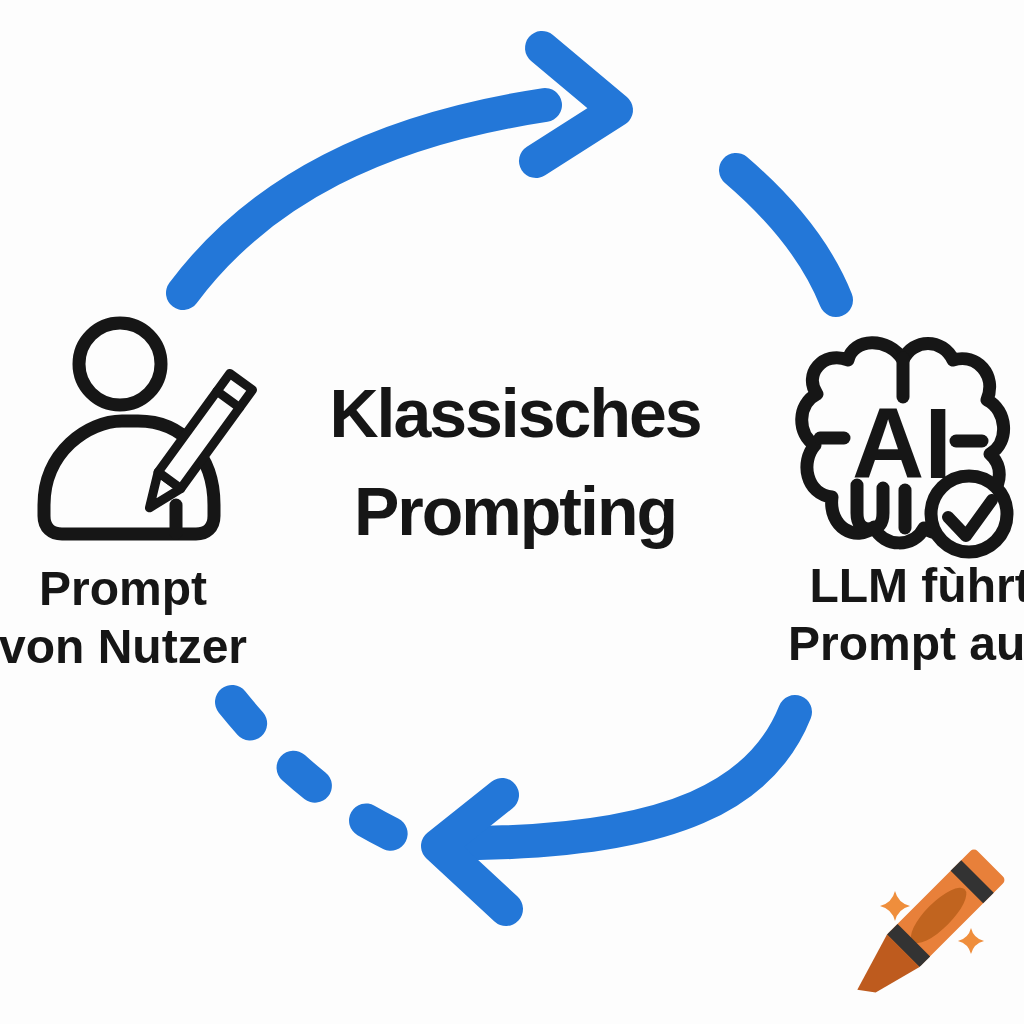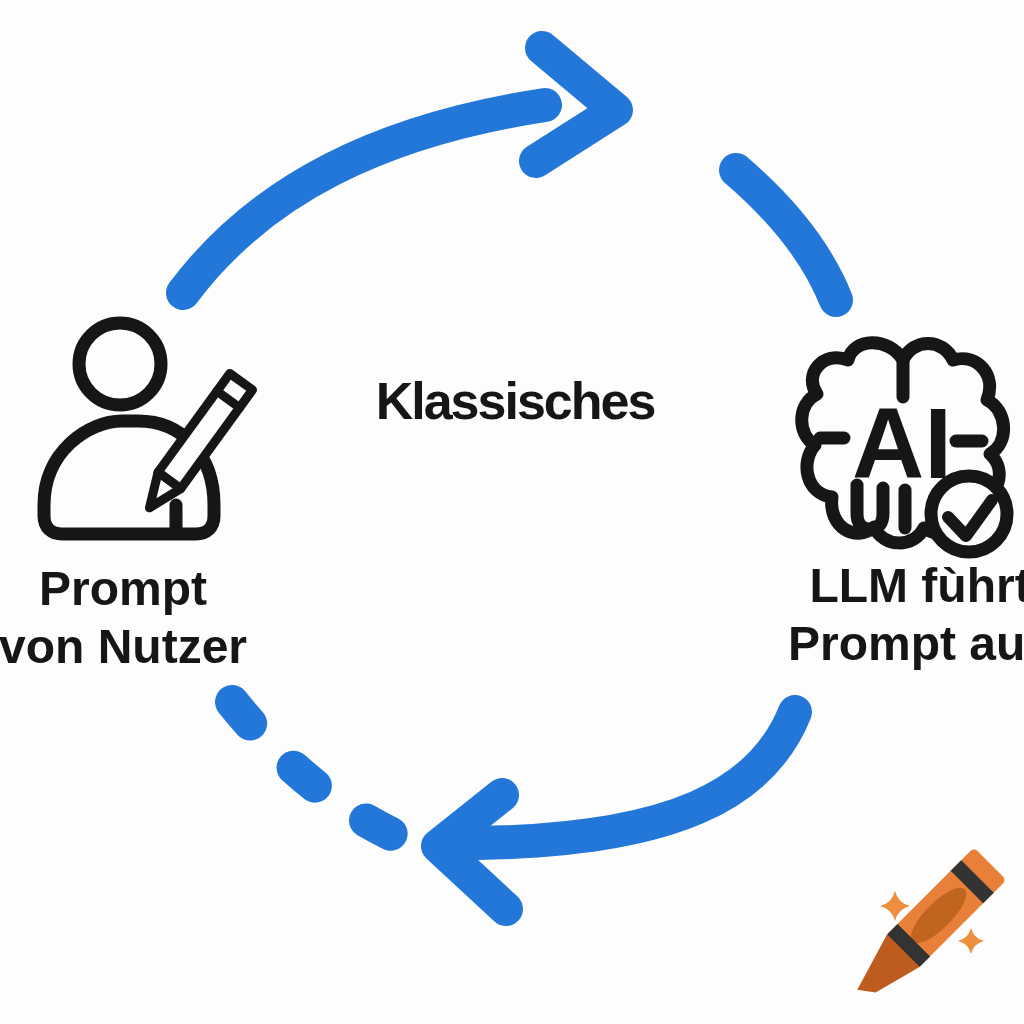--- a/index.html
+++ b/index.html
@@ -11,22 +11,22 @@
     background: #FDFDFD;
     font-family: "Liberation Sans", sans-serif;
   }
   .stage svg.layer {
     position: absolute;
     left: 0; top: 0;
     width: 1024px; height: 1024px;
   }
   .txt { position: absolute; color: #161616; font-weight: bold; text-align: center; white-space: nowrap; }
   .title {
-    left: 115px; top: 352px; width: 800px;
-    font-size: 52px; line-height: 98px; letter-spacing: -2px;
+    left: 115px; top: 364px; width: 800px;
+    font-size: 68px; line-height: 98px; letter-spacing: -2px;
   }
   .label { font-size: 48px; line-height: 58px; }
   .label-left  { left: -80px; top: 560px; width: 406px; }
   .label-right { left: 720px; top: 557px; width: 400px; }
   
   .blue-stroke { fill: none; stroke-width: 34; stroke-linecap: round; stroke-linejoin: round; }
   .ink-stroke  { fill: none; stroke-width: 13; stroke-linecap: round; stroke-linejoin: round; }
   .dashed { stroke-dasharray: 28 62; }
   .ai-text { font-family: "Liberation Sans", sans-serif; font-weight: bold; font-size: 100px; stroke: none; }
 </style>
@@ -92,20 +92,21 @@
         <rect x="-23" y="20" width="46" height="15" fill="#333333"></rect>
         <path d="M-23,35 L23,35 L10,84 L-5,95 Z" fill="#BE5B1E"></path>
       </g>
       <path transform="translate(895,906)" d="M0,-15 Q3,-3 15,0 Q3,3 0,15 Q-3,3 -15,0 Q-3,-3 0,-15 Z" fill="#EF8E3C"></path>
       <path transform="translate(971,941) scale(0.87)" d="M0,-15 Q3,-3 15,0 Q3,3 0,15 Q-3,3 -15,0 Q-3,-3 0,-15 Z" fill="#EF8E3C"></path>
     </g>
   </svg>
 
   <div class="txt title">
     <div>Klassisches</div>
+    <div>Prompting</div>
   </div>
 
   <div class="txt label label-left">
     <div>Prompt</div>
     <div>von Nutzer</div>
   </div>
 
   <div class="txt label label-right">
     <div>LLM fùhrt</div>
     <div>Prompt aus</div>

